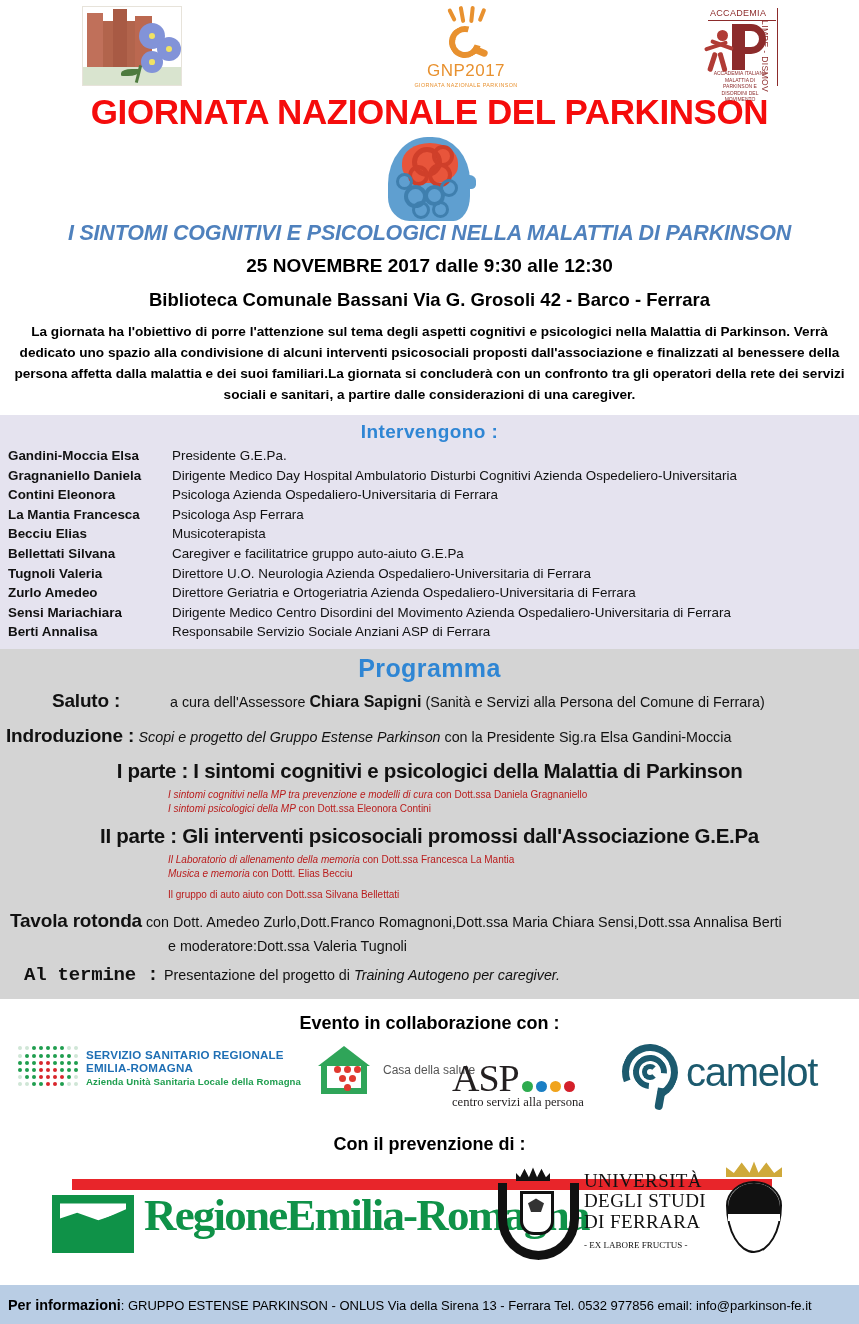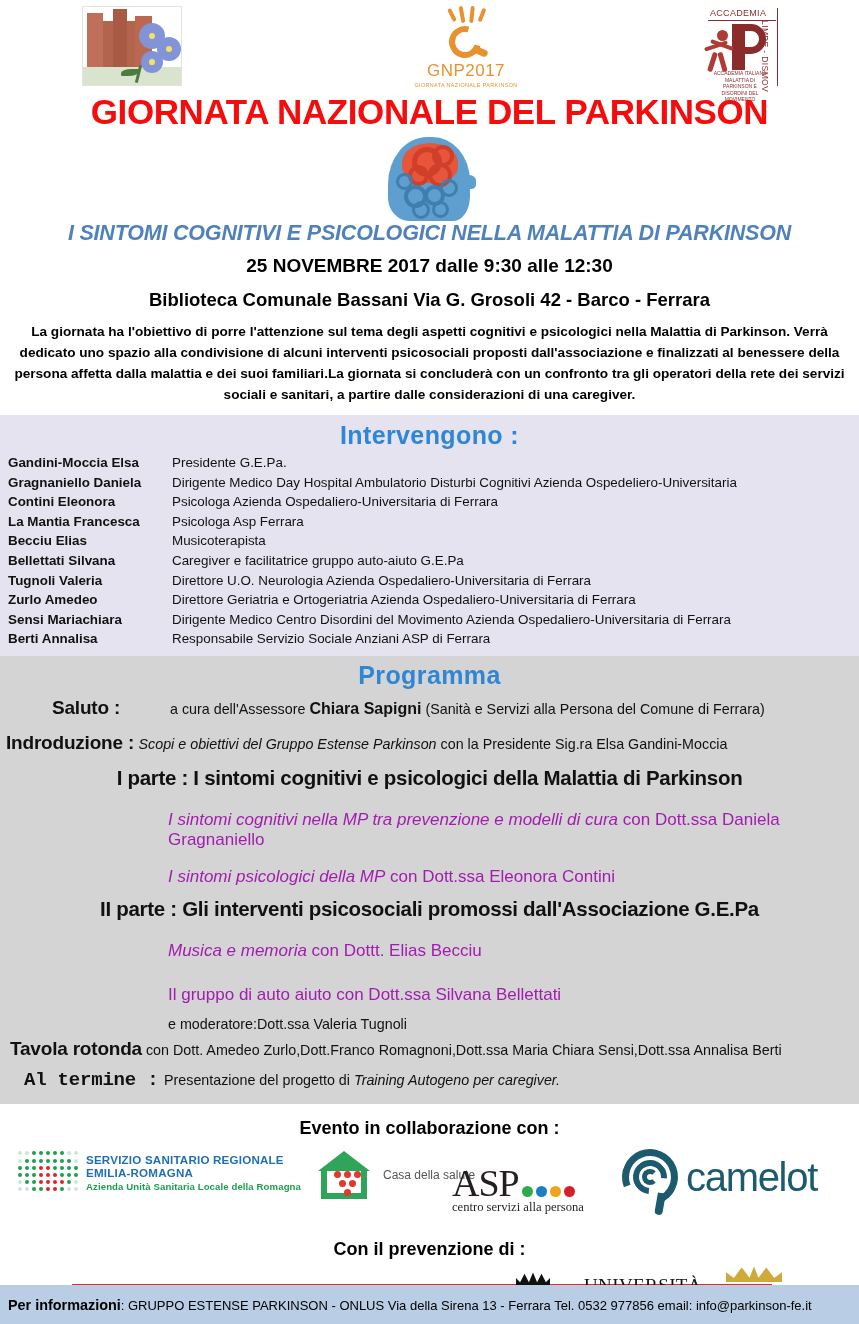--- a/index.html
+++ b/index.html
@@ -98,40 +98,40 @@
   .when{text-align:center;font-weight:bold;font-size:19px;margin-top:9px;color:#000;}
   .where{text-align:center;font-weight:bold;font-size:18.5px;margin-top:12px;color:#000;}
   .blurb{
     margin:10px 12px 0 12px;text-align:center;font-weight:bold;font-size:13.6px;
     line-height:21px;color:#000;
   }
 
   
   .speakers-sec{background:#e5e3ef;margin-top:10px;padding:4px 0 7px 0;}
   .sec-head{
-    text-align:center;color:#2f86d4;font-weight:bold;font-size:25px;
+    text-align:center;color:#2f86d4;font-weight:bold;font-size:19px;
     letter-spacing:.4px;padding:2px 0 3px 0;
   }
   .sp-row{display:flex;align-items:baseline;padding:0 0 0 8px;line-height:19.6px;}
   .sp-name{width:164px;flex:0 0 164px;font-weight:bold;font-size:13.4px;color:#111;}
   .sp-role{font-size:13.4px;color:#111;}
 
   
   .prog-sec{background:#d4d4d4;padding:2px 0 10px 0;}
   .prog-head{
     text-align:center;color:#2f86d4;font-weight:bold;font-size:25px;letter-spacing:.4px;
     padding:3px 0 4px 0;
   }
   .prow{line-height:1.35;margin:0;padding:1px 12px;}
   .p-center{text-align:center;}
   .lbl{font-weight:bold;font-size:19px;color:#111;letter-spacing:-.2px;}
   .lbl-lg{font-weight:bold;font-size:20.5px;color:#111;letter-spacing:-.3px;}
   .txt{font-size:14.3px;color:#111;}
   .txt-b{font-size:16px;font-weight:bold;color:#111;}
-  .sub-line{font-size:17px;margin:17px 0 0 0;padding-left:168px;color:#a21caf;}
+  .sub-line{font-size:10px;margin:3px 0 0 0;padding-left:168px;color:#b91c1c;}
   .sub-line i{font-style:italic;}
   .gap{height:7px;}
   .saluto-row{display:flex;align-items:baseline;padding-left:52px;}
   .saluto-row .lbl{width:118px;flex:0 0 118px;}
   .intro-row{display:flex;align-items:baseline;padding-left:6px;}
   .tavola-row{padding-left:10px;}
   .altermine-row{display:flex;align-items:baseline;padding-left:24px;margin-top:4px;}
   .altermine-row .lbl{width:140px;flex:0 0 140px;font-family:Liberation Mono, monospace;}
 
   
@@ -365,49 +365,50 @@
 
     <div class="prow saluto-row">
       <span class="lbl">Saluto :</span>
       <span class="txt"><span>a cura dell'Assessore </span><span class="txt-b">Chiara Sapigni</span><span> (Sanità e Servizi alla Persona del Comune di Ferrara)</span></span>
     </div>
 
     <div class="gap"></div>
 
     <div class="prow intro-row">
       <span class="lbl">Indroduzione :</span>&nbsp;
-      <span class="txt"><i>Scopi e obiettivi del Gruppo Estense Parkinson</i><span>  con la Presidente Sig.ra Elsa Gandini-Moccia</span></span>
+      <span class="txt"><i>Scopi e progetto del Gruppo Estense Parkinson</i><span>  con la Presidente Sig.ra Elsa Gandini-Moccia</span></span>
     </div>
 
     <div class="gap"></div>
 
     <div class="prow p-center">
       <span class="lbl-lg">I parte :</span><span class="lbl-lg"> I sintomi cognitivi e psicologici della Malattia di Parkinson</span>
     </div>
     <div class="sub-line"><i>I sintomi cognitivi nella MP tra prevenzione e modelli di cura</i><span>  con Dott.ssa Daniela Gragnaniello</span></div>
     <div class="sub-line"><i>I sintomi psicologici della MP</i><span>  con Dott.ssa Eleonora Contini</span></div>
 
     <div class="gap"></div>
 
     <div class="prow p-center">
       <span class="lbl-lg">II parte :</span><span class="lbl-lg"> Gli interventi psicosociali promossi dall'Associazione G.E.Pa</span>
     </div>
+    <div class="sub-line"><i>Il Laboratorio di allenamento della memoria</i><span>  con Dott.ssa Francesca La Mantia</span></div>
     <div class="sub-line"><i>Musica e memoria</i><span>  con Dottt. Elias Becciu</span></div>
 
     <div class="gap"></div>
 
     <div class="sub-line"><span>Il gruppo di auto aiuto con Dott.ssa Silvana Bellettati</span></div>
 
     <div class="gap"></div>
 
+    <div class="prow tavola-row">
+      <span class="lbl">Tavola rotonda</span><span class="txt"> con Dott. Amedeo Zurlo,Dott.Franco Romagnoni,Dott.ssa Maria Chiara Sensi,Dott.ssa Annalisa Berti</span>
+    </div>
     <div class="prow" style="padding-left:168px;">
       <span class="txt">e moderatore:Dott.ssa Valeria Tugnoli</span>
-    </div>
-    <div class="prow tavola-row">
-      <span class="lbl">Tavola rotonda</span><span class="txt"> con Dott. Amedeo Zurlo,Dott.Franco Romagnoni,Dott.ssa Maria Chiara Sensi,Dott.ssa Annalisa Berti</span>
     </div>
 
     <div class="prow altermine-row">
       <span class="lbl">Al termine :</span>
       <span class="txt"><span>Presentazione del progetto di </span><i>Training Autogeno per caregiver.</i></span>
     </div>
   </div>
 
   <div class="collab-title">Evento in collaborazione con :</div>
 

